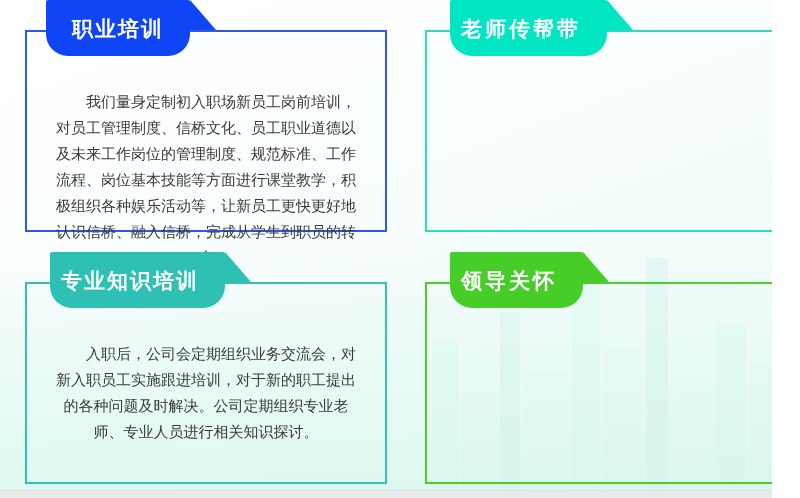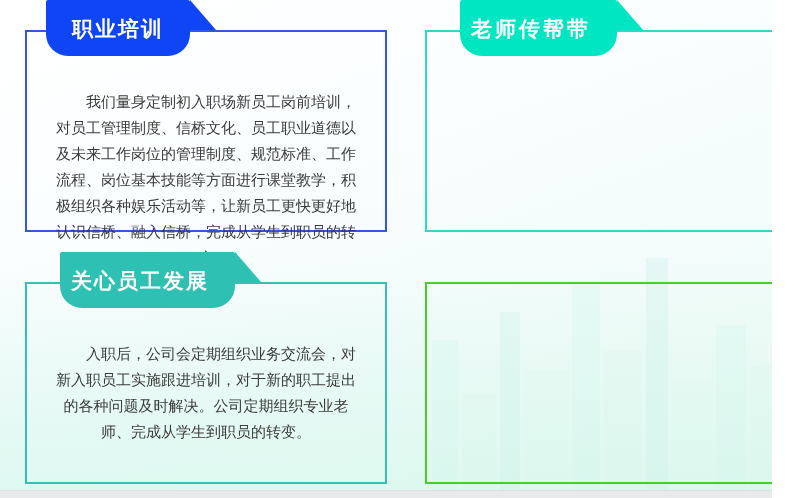--- a/index.html
+++ b/index.html
@@ -134,21 +134,21 @@
   .card-2 .card-tab   { background: #00e5c2; }
 
   .card-3 { left: 25px;  top: 252px; width: 362px; height: 232px; }
   .card-3 .card-frame { border-color: #36bfb2; }
   .card-3 .card-tab   { background: #2ec0b2; }
 
   .card-4 { left: 425px; top: 252px; width: 362px; height: 232px; }
   .card-4 .card-frame { border-color: #4ccd2a; }
   .card-4 .card-tab   { background: #46cd28; }
 
-  .card-2 .card-tab, .card-3 .card-tab, .card-4 .card-tab { left: 35px; padding-left: 11px; }
+  .card-2 .card-tab, .card-3 .card-tab, .card-4 .card-tab { left: 25px; padding-left: 11px; }
   .card-2 .tab-text, .card-4 .tab-text { letter-spacing: 3px; }
 </style>
 </head>
 <body>
 
 <div id="page">
 
   <div class="bg-skyline">
     <div class="bldg" style="left:432px; width:26px;  height:150px;"></div>
     <div class="bldg b2" style="left:462px; width:34px;  height:96px;"></div>
@@ -186,30 +186,38 @@
           <svg width="26" height="30" viewBox="0 0 26 30" xmlns="http://www.w3.org/2000/svg">
             <polygon points="0,0 26,30 0,30" fill="#00e5c2"></polygon>
           </svg>
         </span>
       </div>
     </section>
 
     <section class="card card-3">
       <div class="card-frame"></div>
       <div class="card-tab">
-        <span class="tab-text">关心员工发展</span>
+        <span class="tab-text">专业知识培训</span>
         <span class="tab-flag">
           <svg width="26" height="30" viewBox="0 0 26 30" xmlns="http://www.w3.org/2000/svg">
             <polygon points="0,0 26,30 0,30" fill="#2ec0b2"></polygon>
           </svg>
         </span>
       </div>
-      <p class="card-body">入职后，公司会定期组织业务交流会，对新入职员工实施跟进培训，对于新的职工提出的各种问题及时解决。公司定期组织专业老师、完成从学生到职员的转变。</p>
+      <p class="card-body">入职后，公司会定期组织业务交流会，对新入职员工实施跟进培训，对于新的职工提出的各种问题及时解决。公司定期组织专业老师、专业人员进行相关知识探讨。</p>
     </section>
 
     <section class="card card-4">
       <div class="card-frame"></div>
+      <div class="card-tab">
+        <span class="tab-text">领导关怀</span>
+        <span class="tab-flag">
+          <svg width="26" height="30" viewBox="0 0 26 30" xmlns="http://www.w3.org/2000/svg">
+            <polygon points="0,0 26,30 0,30" fill="#46cd28"></polygon>
+          </svg>
+        </span>
+      </div>
     </section>
 
   </div>
 
   <div class="bottom-strip"></div>
 </div>
 
 </body></html>

